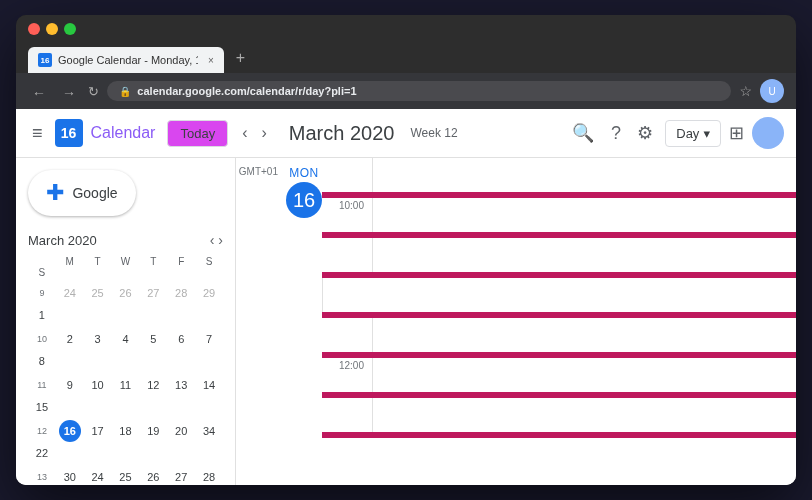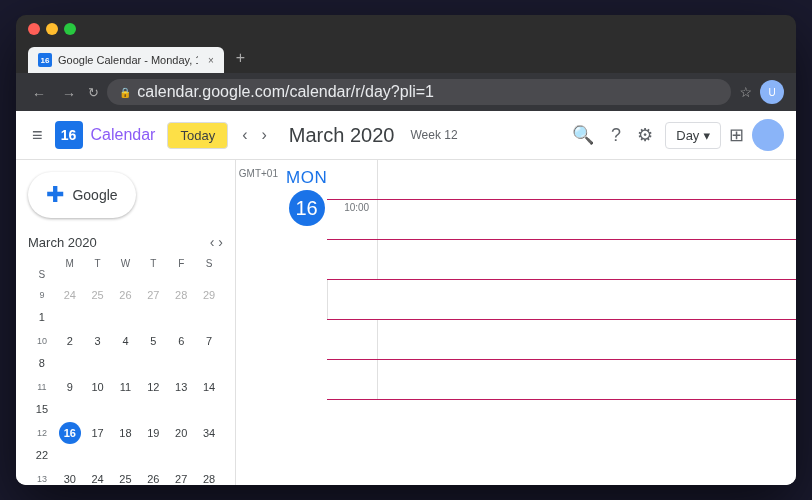--- a/index.html
+++ b/index.html
@@ -121,22 +121,23 @@
       align-items: center;
       gap: 6px;
     }
 
     .lock-icon {
       color: #aaa;
       font-size: 10px;
     }
 
     .address-text {
-      font-size: 16px;
+      font-size: 11px;
       color: #e8eaed;
+      font-weight: bold;
     }
 
     .browser-actions {
       display: flex;
       gap: 8px;
       align-items: center;
     }
 
     .browser-action-icon {
       color: #aaa;
@@ -201,21 +202,21 @@
       margin-right: 4px;
     }
 
     .today-btn {
       border: 1px solid #dadce0;
       border-radius: 4px;
       padding: 5px 12px;
       font-size: 13px;
       color: #3c4043;
       cursor: pointer;
-      background: #fde047;
+      background: #d946ef;
     }
 
     .nav-arrows {
       display: flex;
       gap: 2px;
     }
 
     .arrow-btn {
       border: none;
       background: none;
@@ -421,21 +422,21 @@
       text-align: right;
       padding-right: 8px;
     }
 
     .day-col-header {
       flex: 1;
       text-align: center;
     }
 
     .day-name {
-      font-size: 17px;
+      font-size: 12px;
       color: #1a73e8;
       font-weight: 500;
       letter-spacing: 0.5px;
     }
 
     .day-number-circle {
       width: 36px;
       height: 36px;
       background: #1a73e8;
       border-radius: 50%;
@@ -451,21 +452,21 @@
     
     .time-grid {
       flex: 1;
       overflow-y: auto;
       position: relative;
     }
 
     .time-row {
       display: flex;
       height: 40px;
-      border-bottom: 1px solid #be185d;
+      border-bottom: 6px solid #be185d;
       position: relative;
     }
 
     .time-label {
       width: 50px;
       font-size: 10px;
       color: #70757a;
       text-align: right;
       padding-right: 8px;
       padding-top: 2px;
@@ -652,20 +653,24 @@
               <div class="time-slot"></div>
             </div>
             <div class="time-row">
               <div class="time-slot"></div>
             </div>
             <div class="time-row">
               <div class="time-label"></div>
               <div class="time-slot"></div>
             </div>
             <div class="time-row">
+              <div class="time-label">12:00</div>
+              <div class="time-slot"></div>
+            </div>
+            <div class="time-row">
               <div class="time-label"></div>
               <div class="time-slot"></div>
             </div>
           </div>
       </div>
 
     </div>
   </div>
 </div>
 

